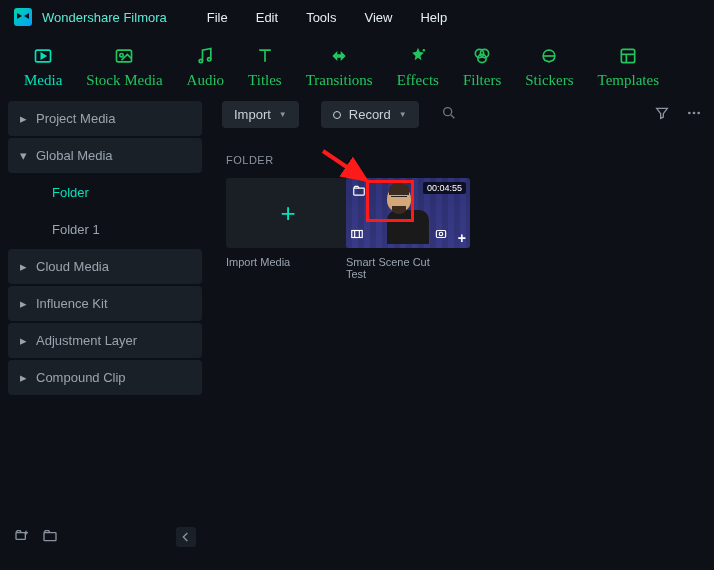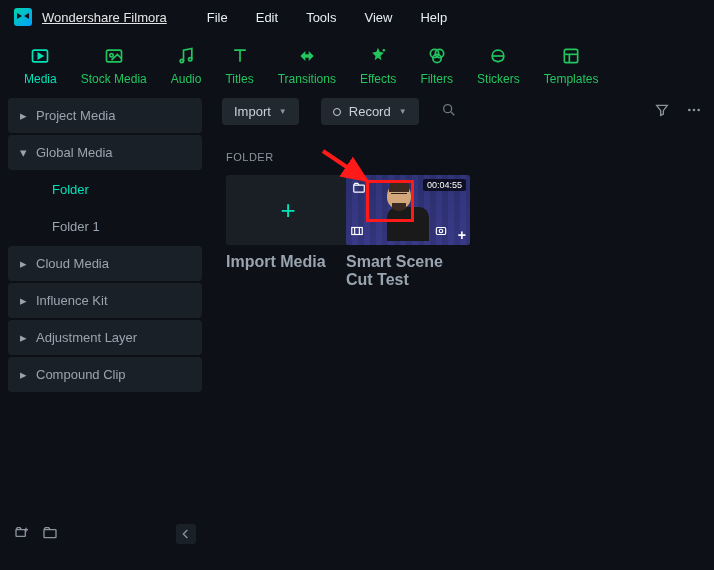--- a/index.html
+++ b/index.html
@@ -2,30 +2,30 @@
 <html><head>
 <meta charset="utf-8">
 <style>
 * { box-sizing: border-box; margin: 0; padding: 0; }
 body { background: #0d1117; color: #c9d1d9; font-family: -apple-system, BlinkMacSystemFont, "Segoe UI", Arial, sans-serif; font-size: 13px; width: 714px; height: 570px; overflow: hidden; }
 
 .titlebar { display: flex; align-items: center; padding: 8px 14px; gap: 10px; }
 .logo { width: 18px; height: 18px; background: linear-gradient(135deg, #00d4aa, #00a0ff); border-radius: 3px; position: relative; }
 .logo::before { content: ""; position: absolute; left: 3px; top: 5px; width: 0; height: 0; border-left: 5px solid #0d1117; border-top: 3px solid transparent; border-bottom: 3px solid transparent; }
 .logo::after { content: ""; position: absolute; right: 3px; top: 5px; width: 0; height: 0; border-right: 5px solid #0d1117; border-top: 3px solid transparent; border-bottom: 3px solid transparent; }
-.app-title { font-size: 13px; color: #e5e5e5; margin-right: 30px; text-decoration: underline; }
+.app-title { font-size: 13px; color: #5eead4; margin-right: 30px; }
 .menubar { display: flex; gap: 28px; }
 .menubar span { color: #e6edf3; cursor: pointer; }
 
 .top-tabs { display: flex; gap: 24px; padding: 12px 24px 4px 24px; }
 .tab { display: flex; flex-direction: column; align-items: center; gap: 6px; cursor: pointer; color: #22c55e; }
 .tab.active { color: #00e2b8; }
 .tab-icon { width: 22px; height: 20px; display: flex; align-items: center; justify-content: center; }
 .tab-icon svg { width: 22px; height: 20px; }
-.tab-label { font-size: 12px; }
+.tab-label { font-size: 15px; font-family: Liberation Serif, serif; }
 
 .workspace { display: flex; height: calc(100% - 100px); }
 
 .sidebar { width: 210px; padding: 8px; display: flex; flex-direction: column; }
 .tree { flex: 1; }
 .tree-item { display: flex; align-items: center; gap: 8px; padding: 10px 12px; border-radius: 4px; cursor: pointer; color: #9aa4af; margin-bottom: 2px; }
 .tree-item.expanded, .tree-item.top { background: #1a2028; }
 .tree-item.selected { color: #00e2b8; }
 .tree-item.child { padding-left: 44px; background: transparent; }
 .tree-item .chev { width: 8px; display: inline-block; }
@@ -45,21 +45,21 @@
 .icon-btn svg { width: 16px; height: 16px; }
 .icon-btn { cursor: pointer; }
 
 .section-label { font-size: 11px; color: #8b949e; letter-spacing: 0.5px; padding: 18px 4px 12px 4px; }
 
 .grid { display: flex; gap: 16px; padding: 0 4px; }
 .card { width: 104px; }
 .card-box { width: 124px; height: 70px; background: #1a1f25; border-radius: 3px; display: flex; align-items: center; justify-content: center; position: relative; }
 .card-box.import { cursor: pointer; }
 .plus-big { font-size: 26px; color: #00e2b8; font-weight: 300; }
-.card-label { margin-top: 8px; font-size: 16px; color: #9aa4af; font-weight: bold; }
+.card-label { margin-top: 8px; font-size: 11px; color: #9aa4af; }
 
 .thumb { width: 124px; height: 70px; background: linear-gradient(180deg, #2a2f6e 0%, #3b3a8a 100%); border-radius: 3px; position: relative; overflow: hidden; cursor: pointer; }
 .person { position: absolute; left: 50%; top: 8px; transform: translateX(-50%); }
 .person .head { width: 24px; height: 26px; background: #d4a77a; border-radius: 50% 50% 45% 45%; position: relative; }
 .person .hair { position: absolute; top: -3px; left: 2px; width: 20px; height: 12px; background: #3a2a1f; border-radius: 50% 50% 0 0; }
 .person .beard { position: absolute; bottom: -2px; left: 5px; width: 14px; height: 8px; background: #3a2a1f; border-radius: 0 0 50% 50%; }
 .person .glasses { position: absolute; top: 10px; left: 4px; width: 16px; height: 5px; border-top: 1.5px solid #222; }
 .person .body { width: 42px; height: 34px; background: #1a1a1a; border-radius: 10px 10px 0 0; margin: -2px auto 0; }
 .curtain { position: absolute; inset: 0; background: repeating-linear-gradient(90deg, #2b2e6a 0 6px, #373a85 6px 12px); opacity: 0.5; }
 

